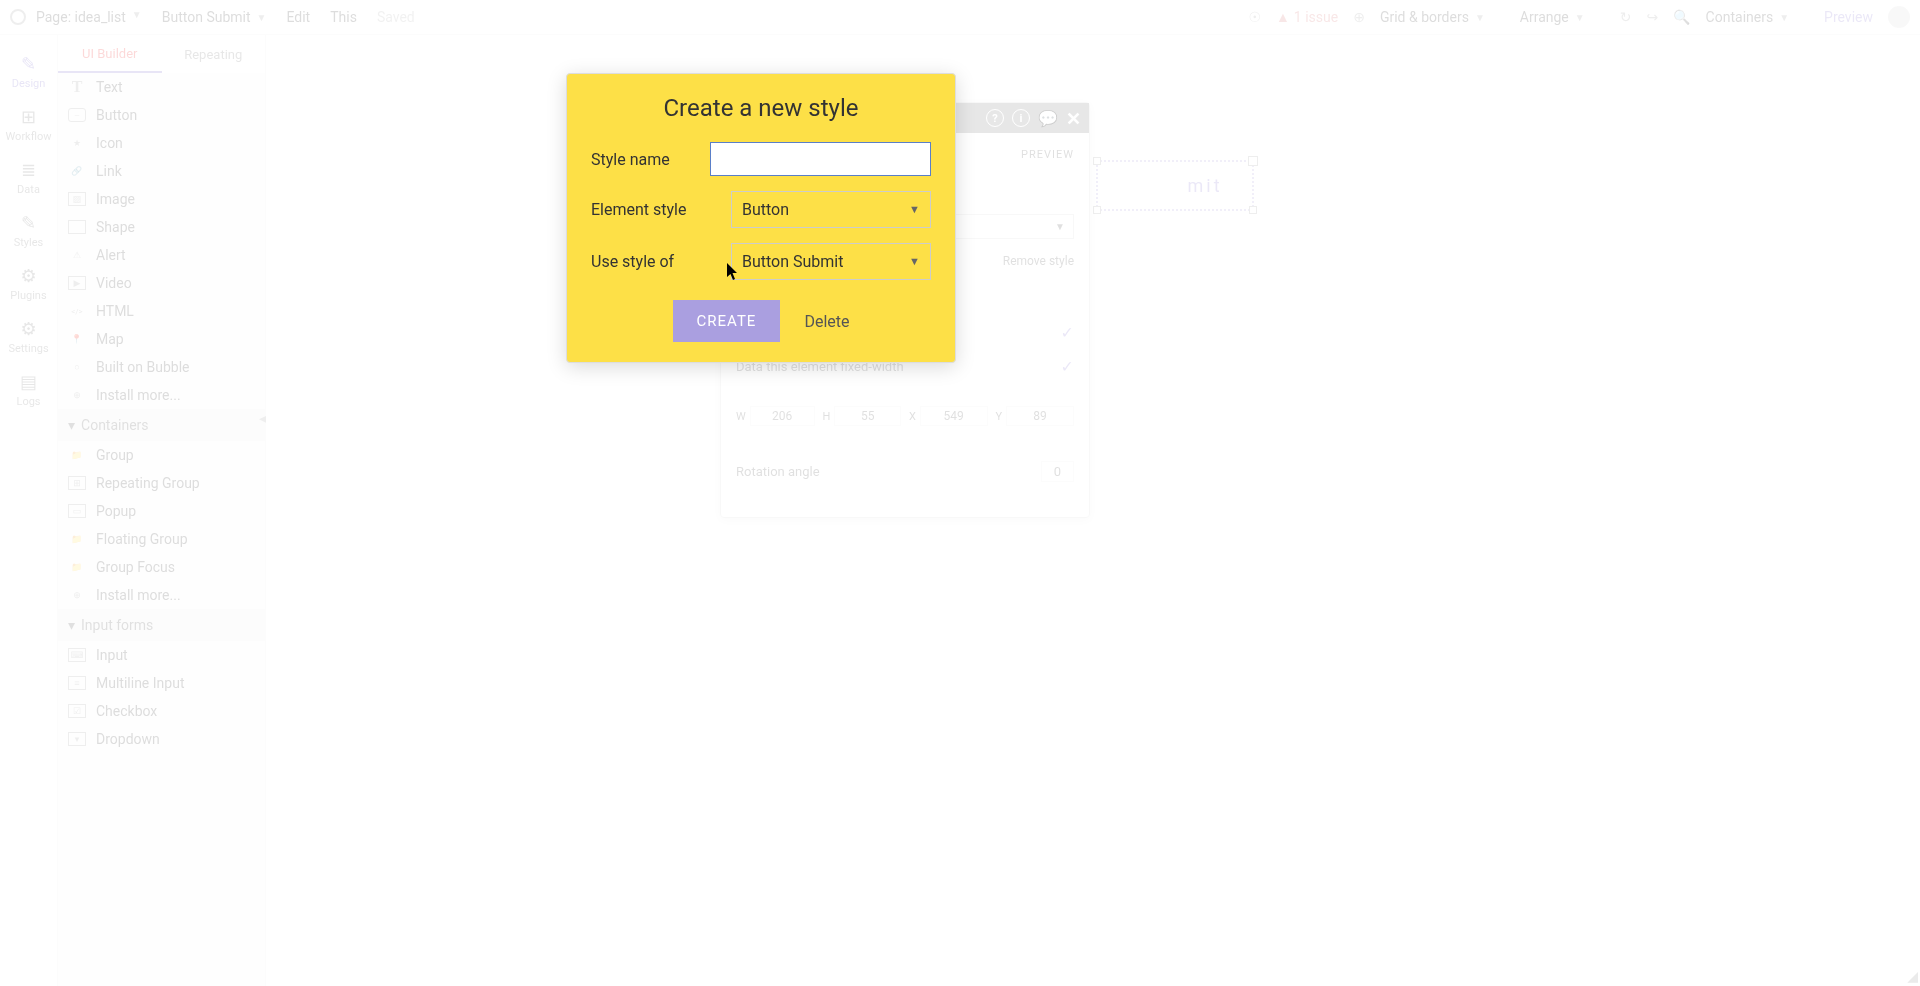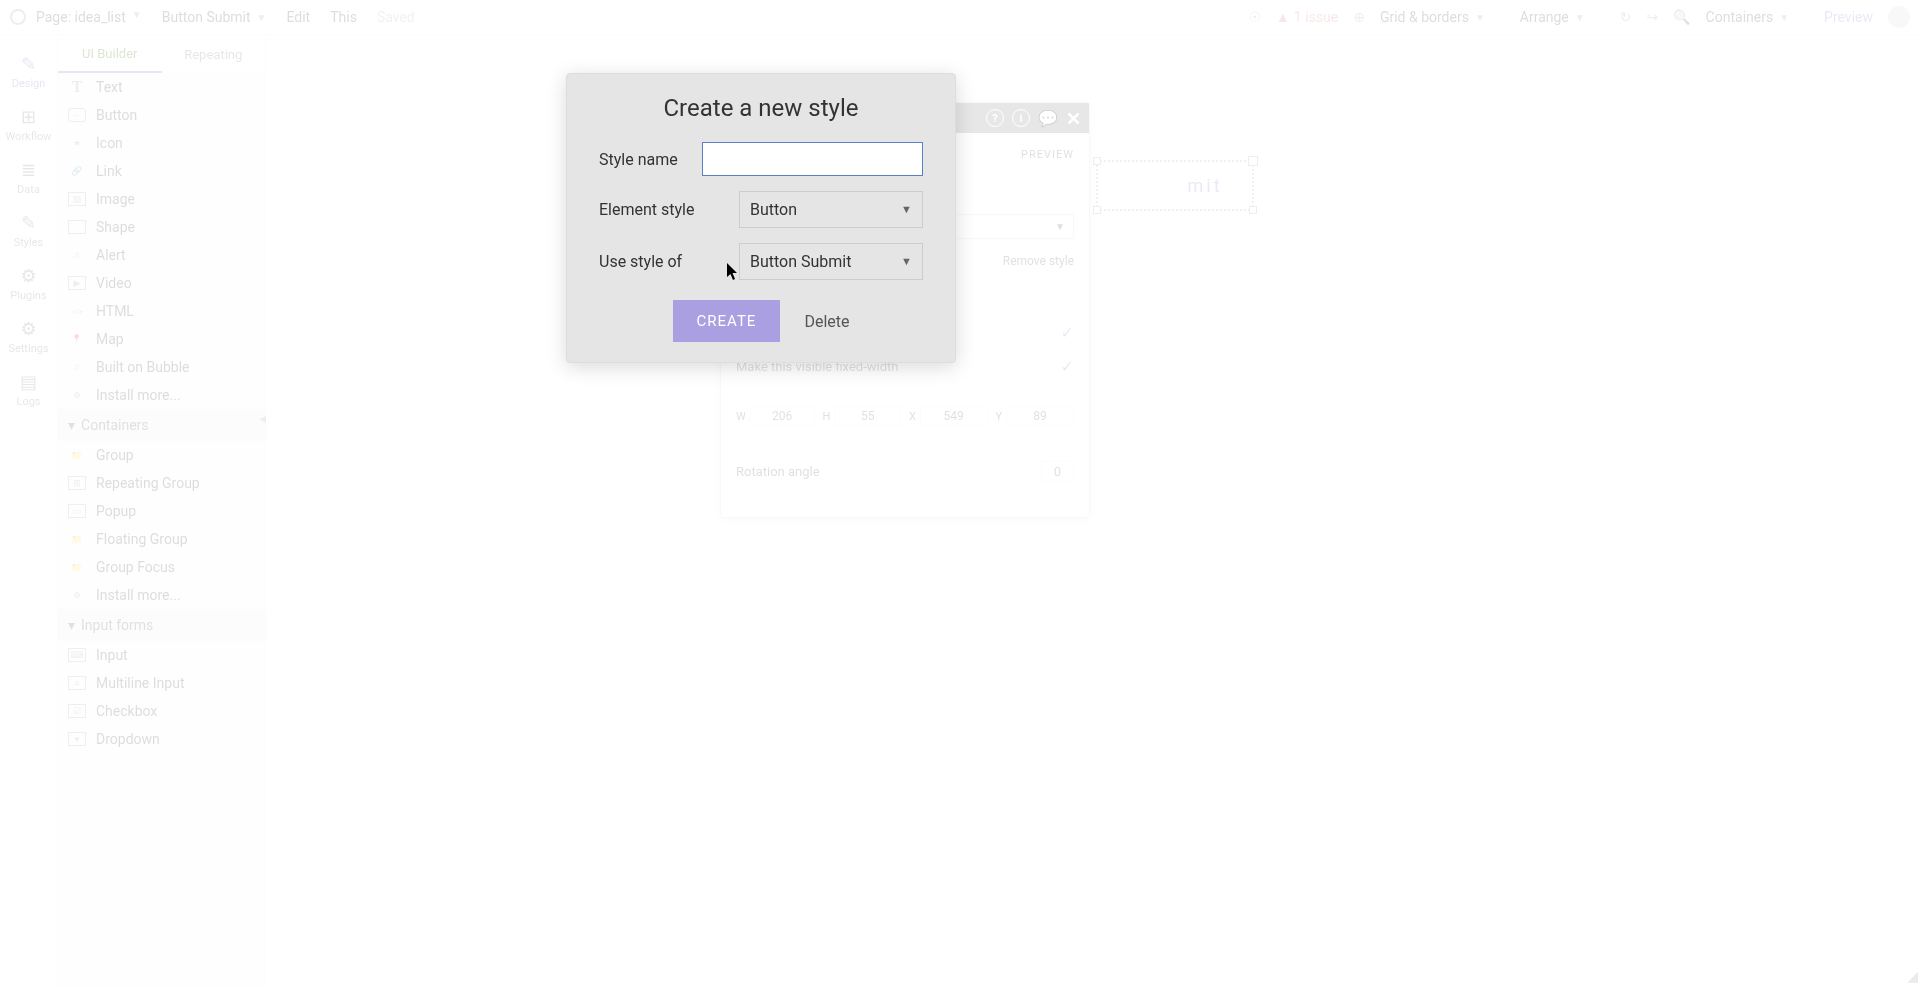--- a/index.html
+++ b/index.html
@@ -23,21 +23,21 @@
     
     .left-rail { position: absolute; left: 0; top: 35px; width: 58px; background: #fff; border-right: 1px solid #eee; height: calc(100% - 35px); display: flex; flex-direction: column; align-items: center; padding-top: 10px; }
     .left-rail .rail-item { display: flex; flex-direction: column; align-items: center; padding: 8px 4px; font-size: 11px; color: #888; cursor: pointer; width: 100%; }
     .left-rail .rail-item.active { color: #8a7dd0; }
     .left-rail .rail-item .ico { font-size: 18px; margin-bottom: 3px; }
 
     
     .elements-panel { position: absolute; left: 58px; top: 35px; width: 208px; background: #fafafa; border-right: 1px solid #eee; height: calc(100% - 35px); overflow-y: auto; }
     .elements-panel .tabs { display: flex; height: 38px; }
     .elements-panel .tabs .tab { flex: 1; display: flex; align-items: center; justify-content: center; font-size: 13px; cursor: pointer; background: #fff; color: #888; }
-    .elements-panel .tabs .tab.active { color: #4d7c0f; border-bottom: 2px solid #8a7dd0; }
+    .elements-panel .tabs .tab.active { color: #ef4444; border-bottom: 2px solid #8a7dd0; }
     .el-list { }
     .el-item { display: flex; align-items: center; padding: 6px 10px; font-size: 14px; color: #555; cursor: pointer; gap: 10px; }
     .el-ico { width: 18px; height: 14px; border: 1px solid #aaa; display: flex; align-items: center; justify-content: center; font-size: 9px; color: #aaa; }
     .el-ico.txt { border: none; font-family: serif; font-size: 16px; font-weight: bold; }
     .el-ico.round { border-radius: 3px; }
     .el-sect { display: flex; align-items: center; padding: 8px 10px; font-size: 14px; color: #666; background: #f0f0f0; gap: 6px; cursor: pointer; }
     .collapse-arrow { position: absolute; left: 259px; top: 410px; color: #aaa; cursor: pointer; font-size: 14px; }
 
     
     .canvas { position: absolute; left: 266px; top: 35px; right: 0; bottom: 0; background: #fff; }
@@ -65,21 +65,21 @@
     .prop-dims .dim { flex: 1; display: flex; align-items: center; gap: 4px; }
     .prop-dims .dim .dl { font-size: 11px; }
     .prop-dims .dim .dv { border: 1px solid #eee; padding: 2px 4px; flex: 1; text-align: center; font-size: 12px; }
     .prop-footer { display: flex; border-top: 1px solid #eee; }
     .prop-footer .fbtn { flex: 1; text-align: center; padding: 12px; cursor: pointer; font-size: 14px; }
 
     
     .overlay { position: absolute; inset: 0; background: rgba(255,255,255,0.8); z-index: 500; }
 
     
-    .modal { position: absolute; left: 566px; top: 73px; width: 390px; background: #e5e5e5; border: 1px solid #ddd; border-radius: 4px; box-shadow: 0 4px 20px rgba(0,0,0,0.15); z-index: 1000; padding: 20px 32px; }
+    .modal { position: absolute; left: 566px; top: 73px; width: 390px; background: #fde047; border: 1px solid #ddd; border-radius: 4px; box-shadow: 0 4px 20px rgba(0,0,0,0.15); z-index: 1000; padding: 20px 24px; }
     .modal h2 { font-size: 24px; font-weight: 400; text-align: center; margin-bottom: 20px; color: #333; }
     .modal-row { display: flex; align-items: center; margin-bottom: 15px; }
     .modal-row .mlbl { width: 140px; font-size: 16px; color: #333; }
     .modal-row .minput { flex: 1; border: 1.5px solid #5a7fc8; padding: 7px 10px; font-size: 15px; outline: none; }
     .modal-row .msel { flex: 1; border: 1px solid #ccc; padding: 8px 10px; font-size: 16px; display: flex; justify-content: space-between; align-items: center; cursor: pointer; color: #333; }
     .modal-row .msel .car { font-size: 11px; color: #666; }
     .modal-btns { display: flex; justify-content: center; gap: 24px; margin-top: 20px; }
     .modal-btns .create { background: #aa9fe0; color: #fff; border: none; padding: 12px 24px; font-size: 15px; letter-spacing: 1px; cursor: pointer; }
     .modal-btns .cancel { background: none; border: none; font-size: 16px; color: #555; cursor: pointer; }
 
@@ -312,21 +312,21 @@
       <span>Remove style</span>
     </div>
     <div style="margin-bottom:20px">
       <span>Tooltip text (on hover)</span>
     </div>
     <div class="prop-check">
       <span>This element is visible on page load</span>
       <span class="chk">✓</span>
     </div>
     <div class="prop-check">
-      <span>Make this visible fixed-width</span>
+      <span>Data this element fixed-width</span>
       <span class="chk">✓</span>
     </div>
     <div style="height:15px"></div>
     <div class="prop-dims">
       <div class="dim">
           <span class="dl">W</span>
           <span class="dv">206</span>
         </div>
       <div class="dim">
           <span class="dl">H</span>

